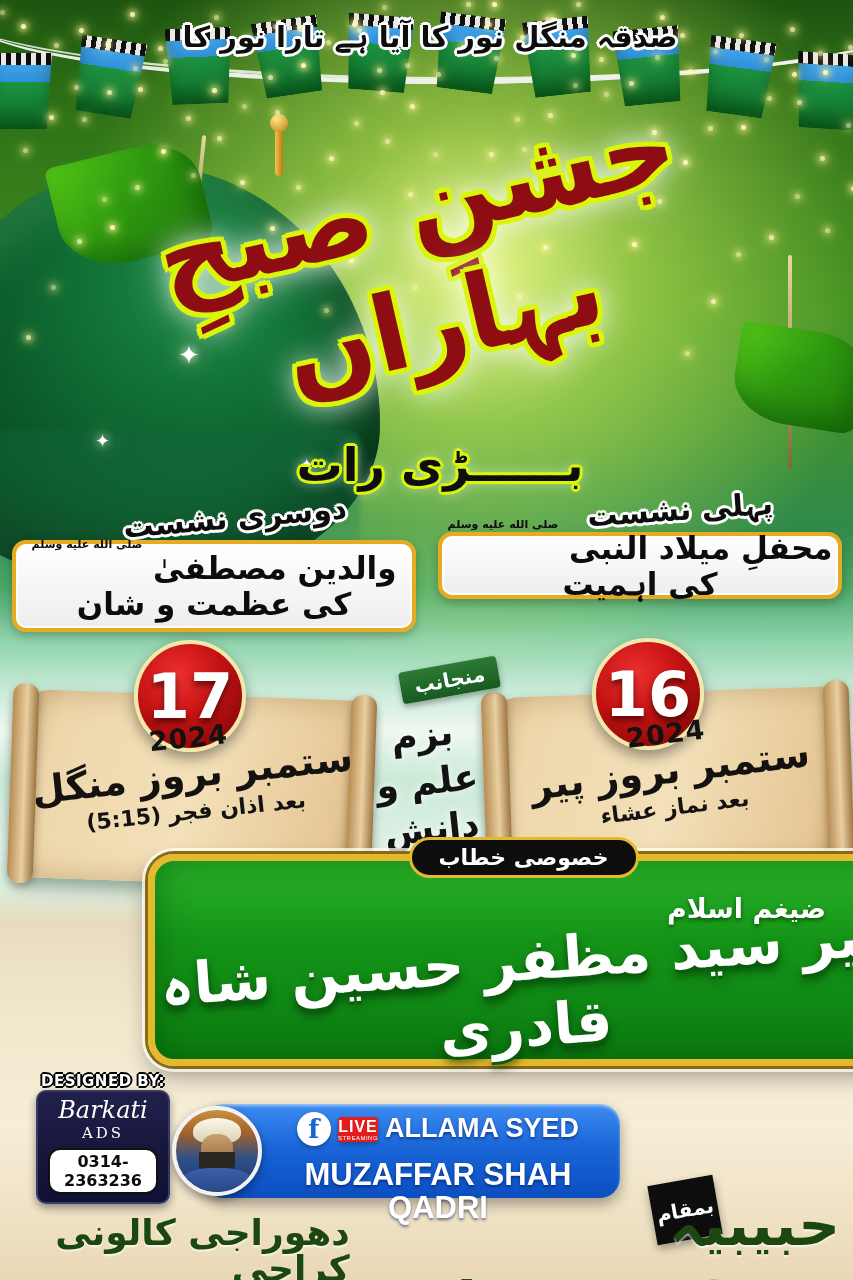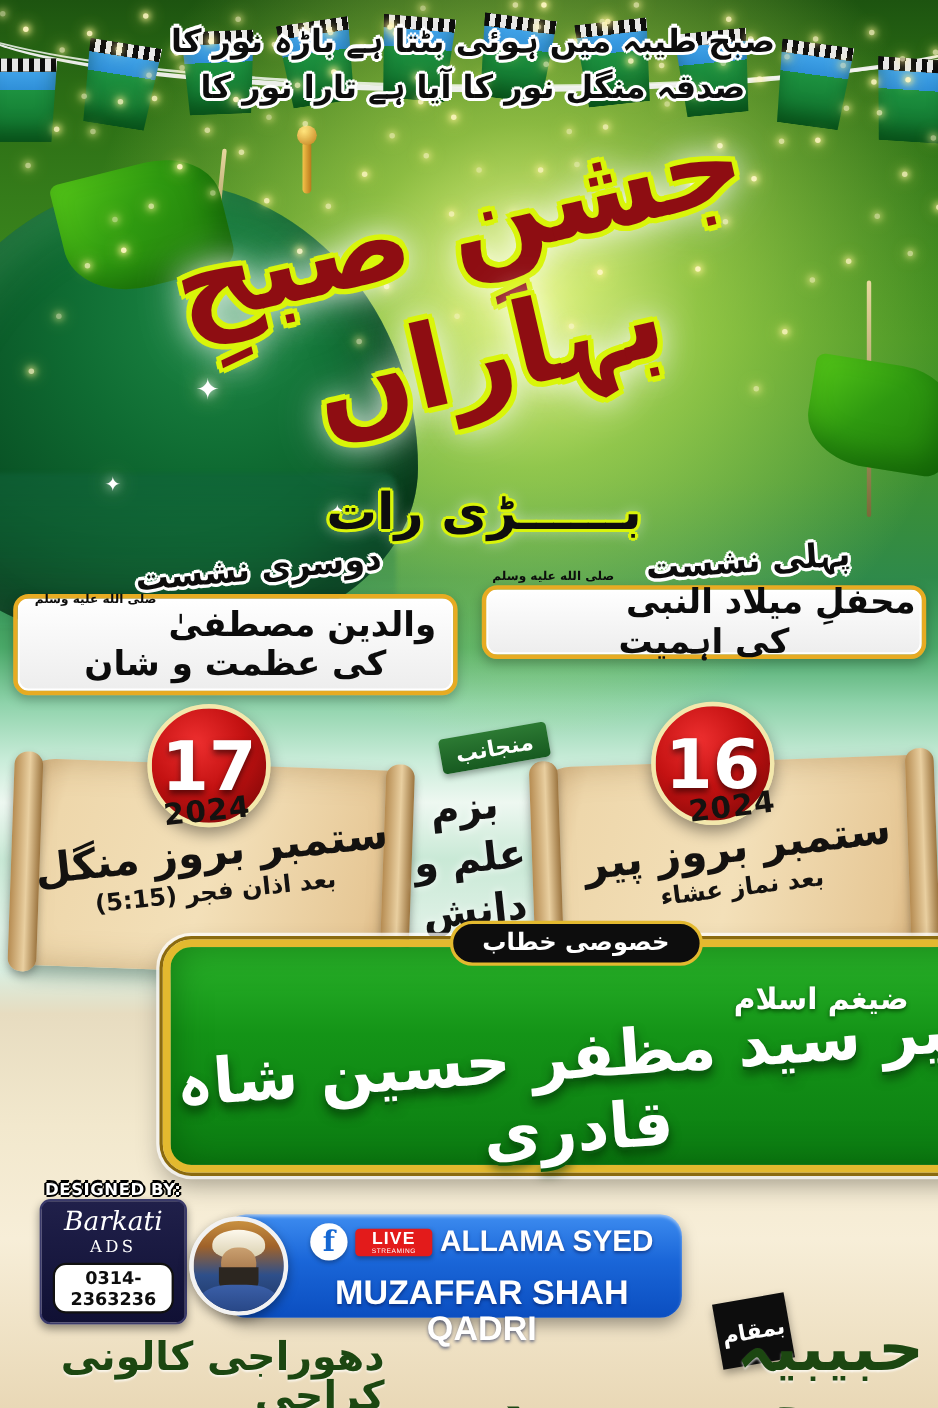--- a/index.html
+++ b/index.html
@@ -114,21 +114,21 @@
   .photo .turban{position:absolute;left:17px;top:8px;width:48px;height:26px;border-radius:50% 50% 40% 40%;
     background:linear-gradient(180deg,#fdf8ec,#d9cfae);}
   .photo .face{position:absolute;left:25px;top:24px;width:32px;height:30px;border-radius:46%;
     background:linear-gradient(180deg,#caa070,#9c6b40);}
   .photo .beard{position:absolute;left:23px;top:42px;width:36px;height:26px;border-radius:0 0 50% 50%;
     background:#2c2620;}
   .photo .robe{position:absolute;left:6px;top:58px;width:70px;height:32px;border-radius:40% 40% 0 0;
     background:linear-gradient(180deg,#3b5fa8,#22407c);}
   .fb-circle{width:34px;height:34px;border-radius:50%;background:#fff;display:flex;align-items:center;justify-content:center;
     color:#1567d2;font-size:26px;font-weight:bold;font-family:"DejaVu Serif",serif;box-shadow:0 2px 4px rgba(0,0,0,.3);}
-  .live-badge{background:#e31b1b;border-radius:4px;color:#fff;text-align:center;padding:2px 15px 1px;line-height:1;
+  .live-badge{background:#e31b1b;border-radius:4px;color:#fff;text-align:center;padding:2px 0 1px;line-height:1;
     box-shadow:0 2px 4px rgba(0,0,0,.3);}
   .live-word{font-size:16px;font-weight:bold;letter-spacing:1px;font-family:"Liberation Sans",sans-serif;}
   .stream-word{font-size:6px;letter-spacing:.5px;font-family:"Liberation Sans",sans-serif;}
   .live-name{color:#fff;font-weight:bold;font-family:"Liberation Sans",sans-serif;
     text-shadow:0 2px 3px rgba(0,20,80,.55);line-height:1.08;}
   
   .venue-badge{left:652px;top:1180px;width:66px;height:60px;background:#0d0d0d;transform:rotate(-10deg);
     display:flex;align-items:center;justify-content:center;color:#fff;font-size:20px;font-weight:bold;
     box-shadow:0 4px 8px rgba(0,0,0,.35);}
   .venue-row{left:0;top:1196px;width:840px;display:flex;flex-direction:row;justify-content:center;
@@ -273,21 +273,20 @@
       <div class="bulb" style="left: 74px; top: 85.1333px; opacity: 0.640909;"></div>
       <div class="bulb" style="left: 211.5px; top: 88.4333px; opacity: 0.959091;"></div>
       <div class="bulb" style="left: 349px; top: 258.4px; opacity: 0.822727;"></div>
       <div class="bulb" style="left: 486.5px; top: 22.1167px; opacity: 0.686364;"></div>
     </div>
   <div class="abs spark" style="left:178px;top:340px;">✦</div>
   <div class="abs spark" style="left:95px;top:430px;font-size:18px;">✦</div>
   <div class="abs spark" style="left:300px;top:455px;font-size:16px;">✦</div>
 
   <div class="abs couplet rtl o-white">
-    <div>صبح طیبہ میں ہوئی بٹتا ہے باڑہ نور کا</div>
     <div>صدقہ منگل نور کا آیا ہے تارا نور کا</div>
   </div>
 
   <div class="abs main-title rtl">جشنِ صبحِ بہاراں</div>
   <div class="abs subtitle rtl o-yellow">بــــــڑی رات</div>
 
   <div class="abs sess-label rtl o-white" style="left:555px;top:492px;width:250px;transform:rotate(-4deg);">پہلی نشست</div>
   <div class="abs sess-box rtl" style="left:438px;top:532px;width:404px;height:67px;font-size:31px;align-items:center;">
     <div>
       <span>محفلِ میلاد النبی</span>

